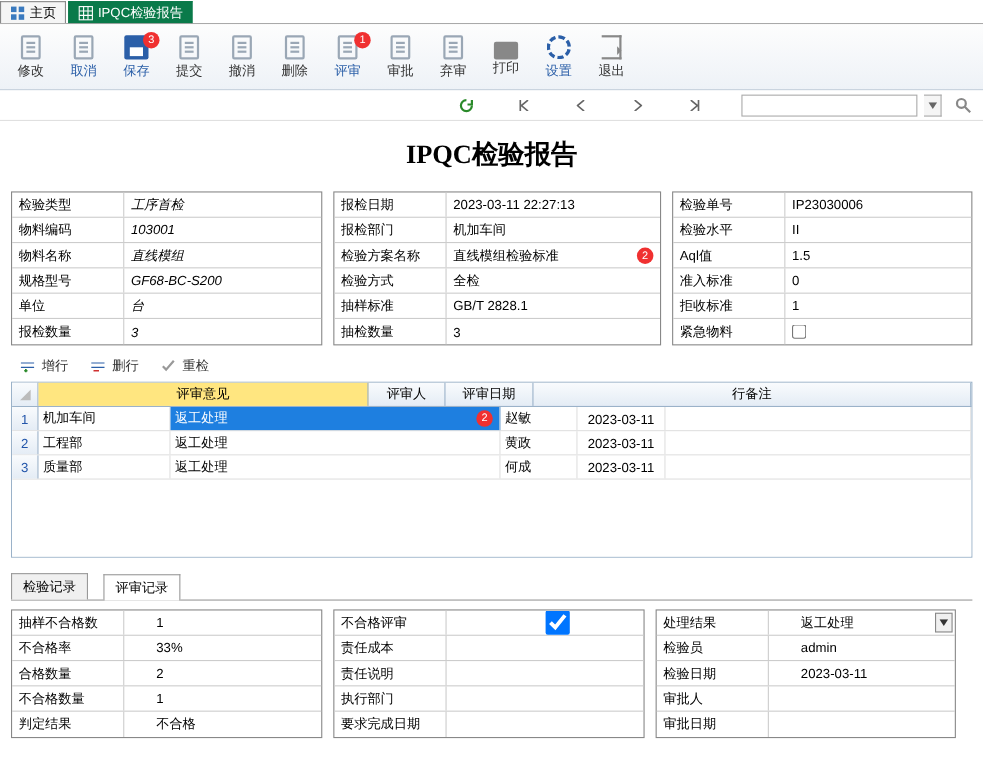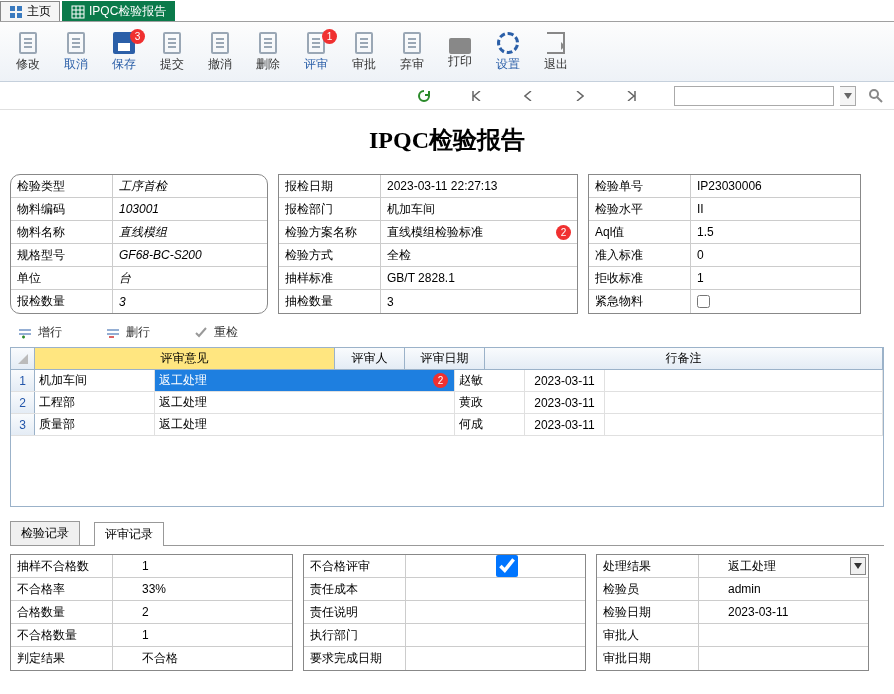--- a/index.html
+++ b/index.html
@@ -29,27 +29,27 @@
 
 .report-title { text-align: center; font-size: 24px; font-weight: bold; font-family: "SimSun", serif; padding: 14px 0 18px; }
 
 
 .groups-row { display: flex; gap: 10px; padding: 0 10px; }
 .field-group { border: 1px solid #888; }
 .field-row { display: flex; border-bottom: 1px solid #ccc; height: 23px; align-items: center; }
 .field-row:last-child { border-bottom: none; align-items: flex-end; }
 .field-label { width: 102px; padding: 0 6px; border-right: 1px solid #ccc; height:100%; display:flex; align-items:center;}
 .field-value { flex: 1; padding: 0 6px; height:100%; display:flex; align-items:center; position:relative;}
-.grp1 { width: 258px; border-radius: 10px; } .grp1 .field-value{width:180px;font-style:italic;}
+.grp1 { width: 283px; } .grp1 .field-value{width:180px;font-style:italic;}
 .grp2 { width: 300px; } .grp2 .field-value{width:180px;}
 .grp3 { width: 273px; } .grp3 .field-value{width:170px;}
 .field-badge { position:absolute; right:6px; width:15px; height:15px; background:#f03030; border-radius:50%; color:#fff; font-size:10px; display:flex;align-items:center;justify-content:center;}
 
 
-.sub-toolbar { display:flex; gap:44px; padding: 10px 18px 6px; }
+.sub-toolbar { display:flex; gap:20px; padding: 10px 18px 6px; }
 .sub-btn { display:flex; align-items:center; gap:6px; cursor:pointer; color:#333; }
 
 
 .grid-wrap { margin: 0 10px; border:1px solid #9bb2c9; height: 160px; display:flex; flex-direction:column;}
 .grid-head { display:flex; background:linear-gradient(#f9fbfd,#e4ecf5); border-bottom:1px solid #9bb2c9; height:22px;}
 .grid-head .gc { border-right:1px solid #9bb2c9; display:flex;align-items:center;justify-content:center; font-size:12px;}
 .grid-body { flex:1; overflow:auto; background:#fff;}
 .grid-row { display:flex; height:22px; border-bottom:1px solid #e0e0e0;}
 .grid-row .gc { border-right:1px solid #e0e0e0; display:flex;align-items:center; padding:0 4px;}
 .gc-rownum { width:24px; background:linear-gradient(#f9fbfd,#e4ecf5); justify-content:center; color:#2255aa; border-right:1px solid #9bb2c9 !important;}

